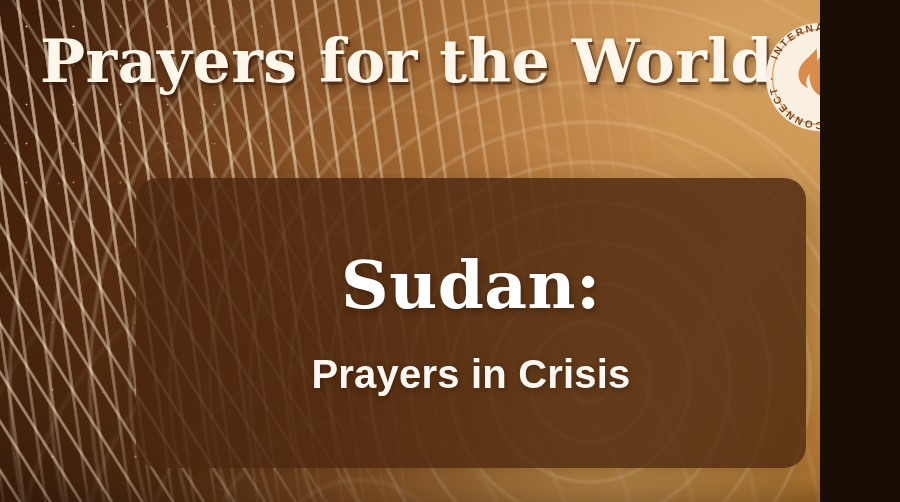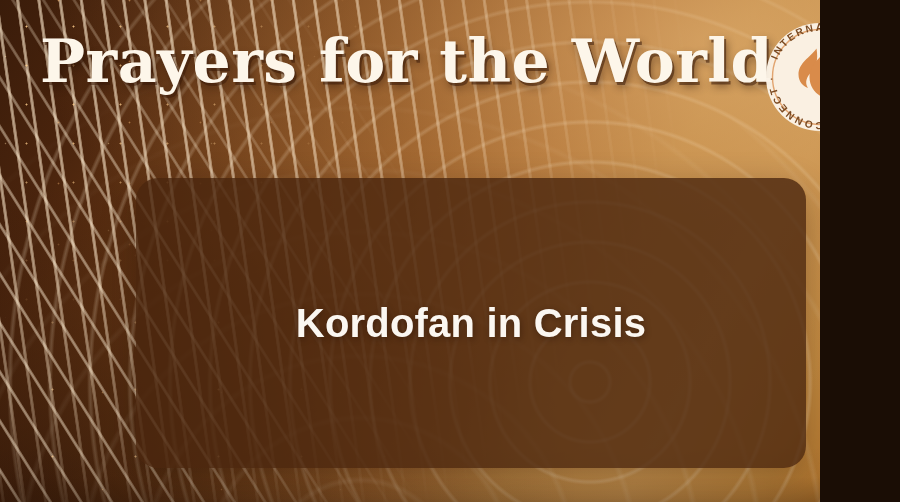--- a/index.html
+++ b/index.html
@@ -265,16 +265,17 @@
       <text font-family="'Liberation Sans', sans-serif" font-size="10.2" font-weight="bold" letter-spacing="2.1" fill="#7a4a22">
         <textPath href="#ringTop" startOffset="50%" text-anchor="middle">INTERNATIONAL</textPath>
       </text>
       <text font-family="'Liberation Sans', sans-serif" font-size="10.2" font-weight="bold" letter-spacing="2.1" fill="#7a4a22">
         <textPath href="#ringBottom" startOffset="50%" text-anchor="middle">PRAYER · CONNECT ·</textPath>
       </text>
     </svg>
   </div>
 
   <div class="content-card">
-    <div class="card-subheading">Kordofan in Crisis</div>
+    <div class="card-heading">Sudan:</div>
+    <div class="card-subheading">Prayers in Crisis</div>
   </div>
 
 </div>
 
 </body></html>

